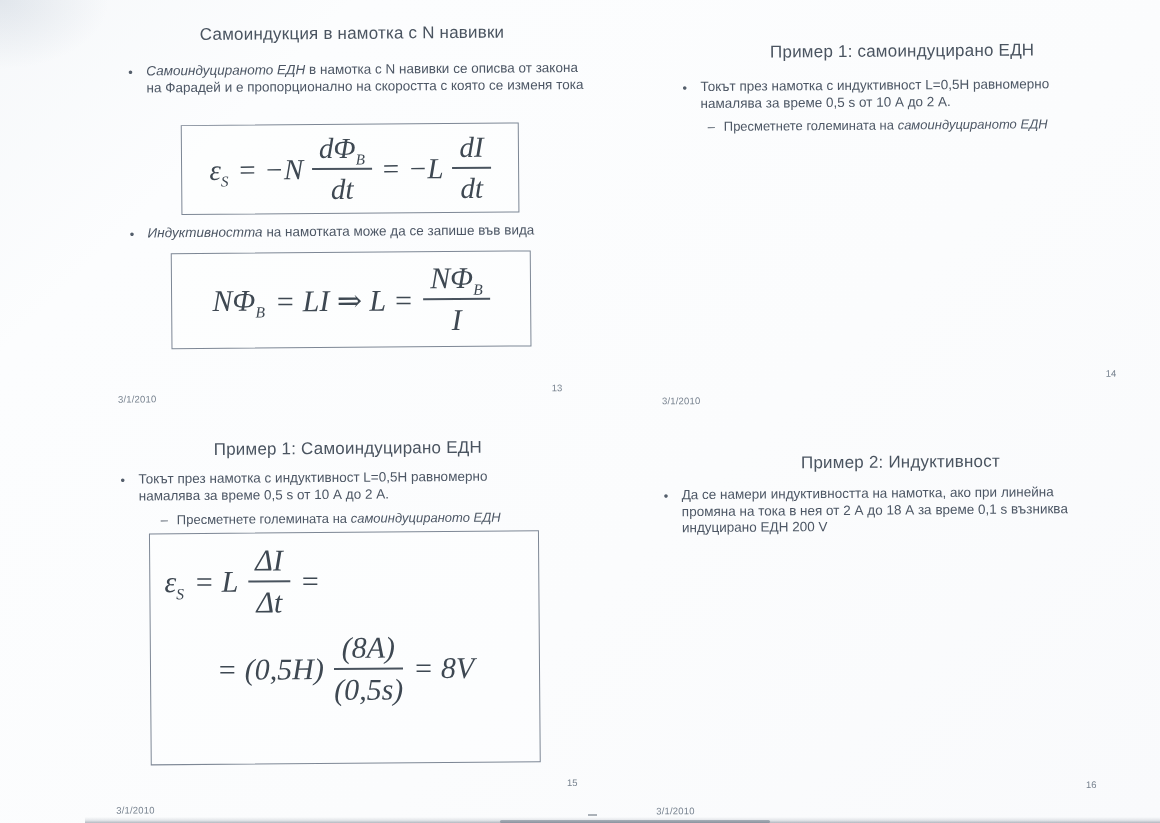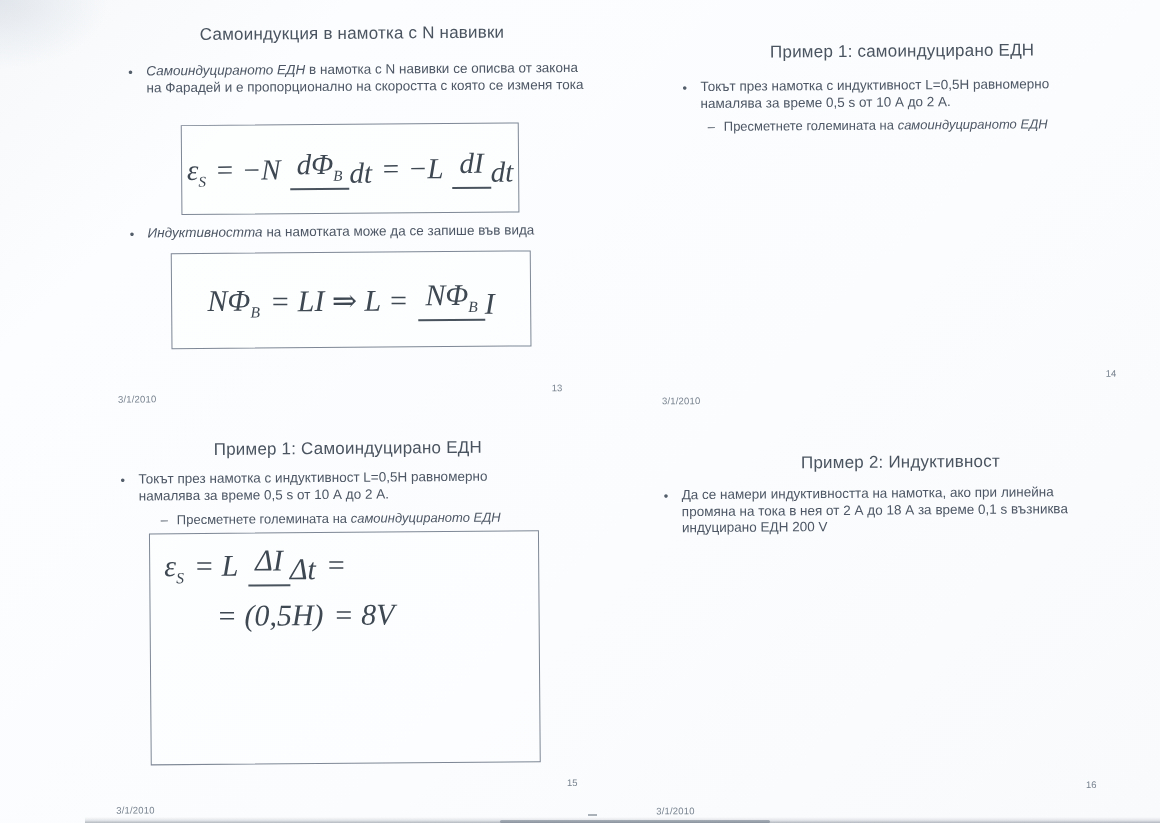--- a/index.html
+++ b/index.html
@@ -43,23 +43,23 @@
     font-style:italic;
     color:#3e4852;
   }
   .f-row{display:flex;align-items:center;}
   .f-center{justify-content:center;}
   .f-piece{white-space:nowrap;}
   .formula-box sub{
     font-size:.52em;font-style:italic;line-height:0;
     vertical-align:-0.45em;
   }
-  .frac{display:inline-flex;flex-direction:row;text-align:center;vertical-align:middle;}
+  .frac{display:inline-flex;flex-direction:column;text-align:center;vertical-align:middle;}
   .frac .num{display:block;border-bottom:2px solid #49535e;padding:0 7px 3px;}
-  .frac .den{display:block;padding-top:9px;}
+  .frac .den{display:block;padding-top:3px;}
 
   .slide-footer-date{
     position:absolute;font-size:9.5px;color:#76818e;letter-spacing:.2px;margin-top:28px;
   }
   .slide-footer-num{
     position:absolute;font-size:9.5px;color:#76818e;
   }
 
   
   .fx-13a{font-size:29px;}
@@ -175,20 +175,24 @@
           <span class="f-piece"><span>ε</span><sub>S</sub></span>
           <span class="f-piece">= L</span>
           <span class="frac">
             <span class="num">ΔI</span>
             <span class="den">Δt</span>
           </span>
           <span class="f-piece">=</span>
         </div>
         <div class="f-row row2">
           <span class="f-piece">= (0,5H)</span>
+          <span class="frac">
+            <span class="num">(8A)</span>
+            <span class="den">(0,5s)</span>
+          </span>
           <span class="f-piece">= 8V</span>
         </div>
       </div>
 
       <span class="slide-footer-date" style="left:18px;top:348px;">3/1/2010</span>
       <span class="slide-footer-num" style="left:469px;top:352px;">15</span>
     </section>
 
     <section class="slide" style="left:650px;top:443px;width:500px;height:350px;">
       <h1 class="slide-title" style="top:12px;left:0;">Пример 2: Индуктивност</h1>

